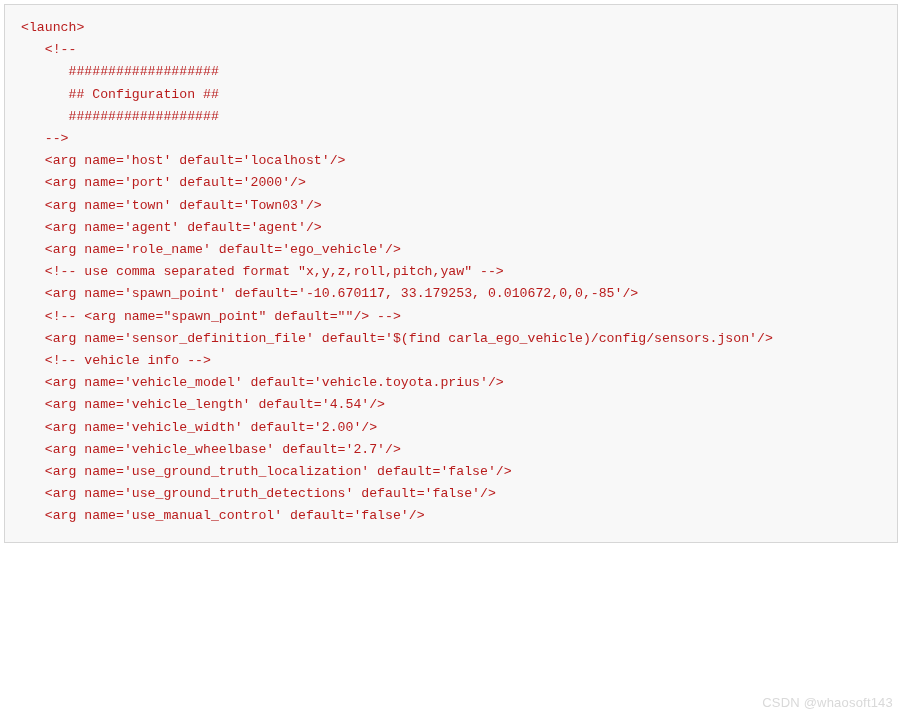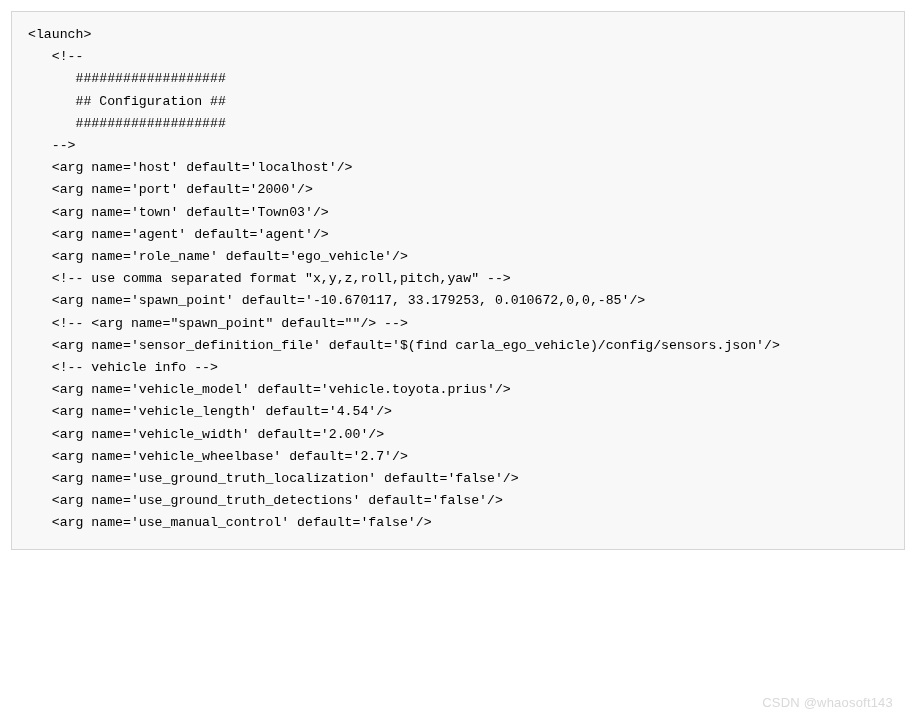--- a/index.html
+++ b/index.html
@@ -4,28 +4,28 @@
 <style>
   * { margin: 0; padding: 0; box-sizing: border-box; }
   body {
     width: 905px;
     height: 717px;
     background: #ffffff;
     position: relative;
     font-family: Consolas, 'Courier New', monospace;
   }
   .code-block {
-    margin: 11px;
+    margin: 4px;
     width: 894px;
     border: 1px solid #d6d6d6;
     background: #f8f8f8;
     padding: 12px 6px 14px 16px;
     font-size: 13.2px;
     line-height: 22.2px;
-    color: #000000;
+    color: #b91c1c;
     white-space: pre;
     overflow: hidden;
   }
   .watermark {
     position: absolute;
     bottom: 7px;
     right: 12px;
     font-family: Arial, sans-serif;
     font-size: 13px;
     color: #d9d9d9;

